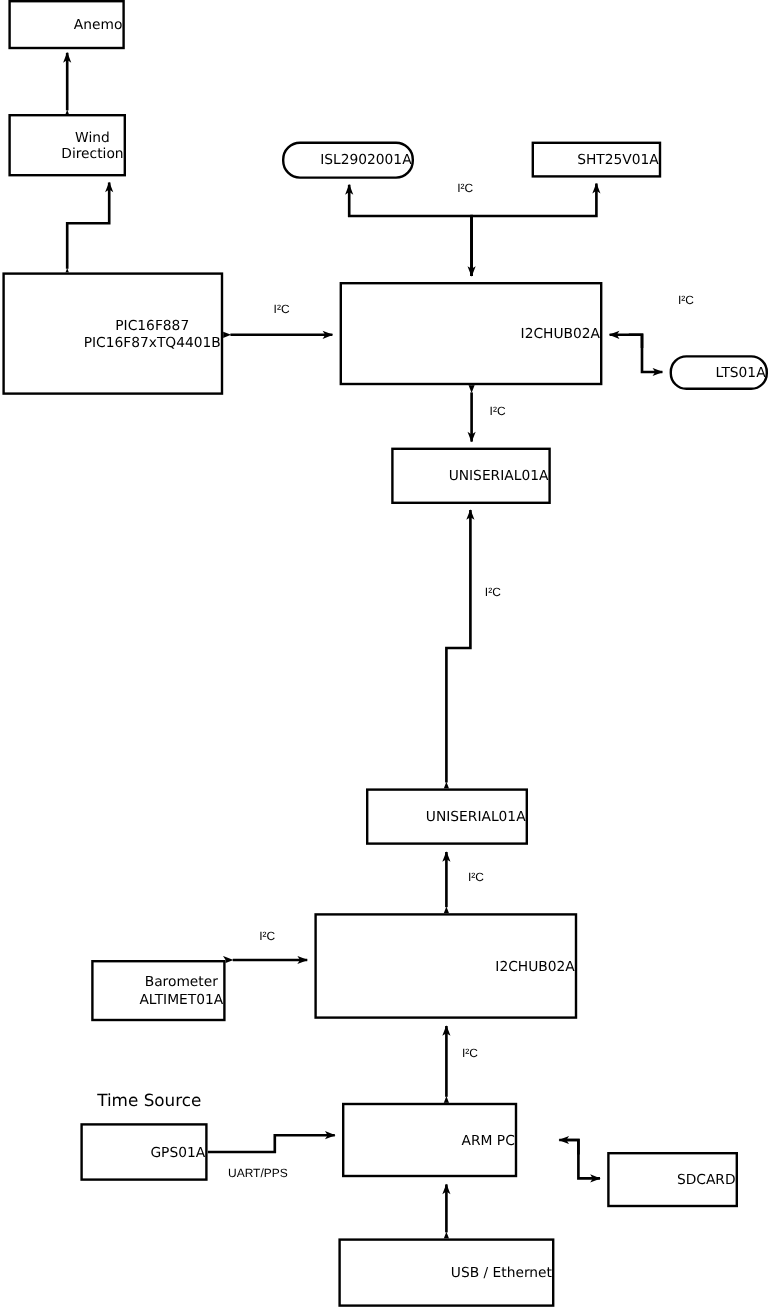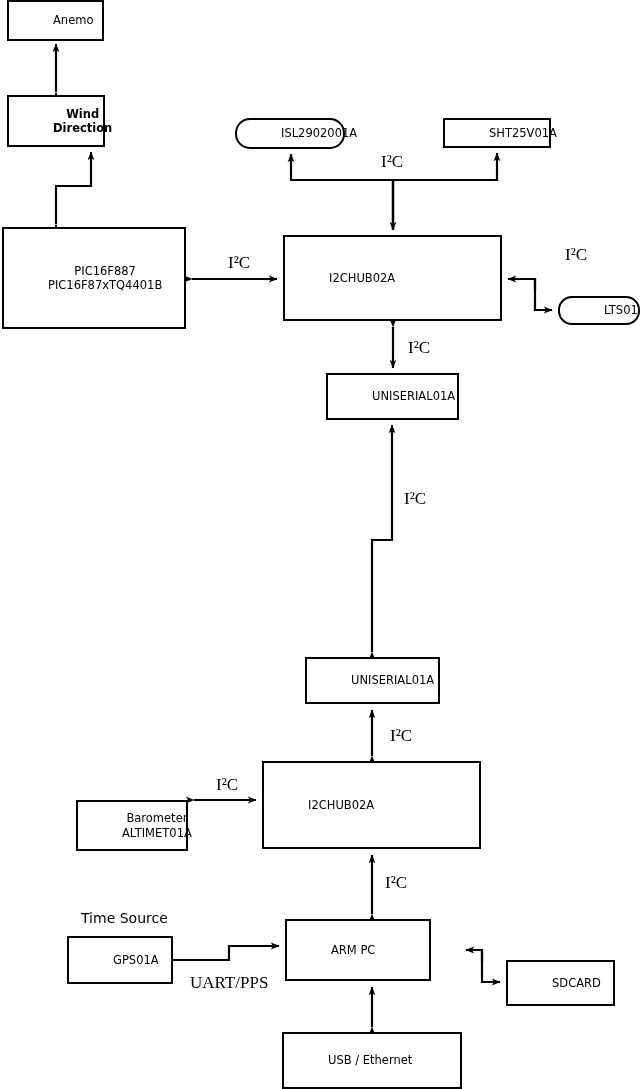--- a/index.html
+++ b/index.html
@@ -4,30 +4,30 @@
 <style>
   html,body{margin:0;padding:0;background:#ffffff;}
   body{
     width:640px;height:1089px;position:relative;overflow:hidden;
     font-family:"DejaVu Sans","Liberation Sans",sans-serif;
   }
   #diagram{position:absolute;left:0;top:0;width:640px;height:1089px;}
   .nodebox{
     position:absolute;box-sizing:border-box;
     background:#ffffff;border:2px solid #000000;
-    display:flex;align-items:center;justify-content:flex-start;
+    display:flex;align-items:center;justify-content:flex-end;
     text-align:center;line-height:1.25;
     font-size:11.5px;color:#000000;
     font-family:"DejaVu Sans","Liberation Sans",sans-serif;
     padding-left:44px;
   }
   .nodebox span{display:block;}
   .edgelabel{
-    position:absolute;font-size:17px;color:#000000;white-space:nowrap;
-    font-family:Liberation Serif, serif;
+    position:absolute;font-size:10px;color:#000000;white-space:nowrap;
+    font-family:Liberation Sans, sans-serif;
   }
   .freelabel{
     position:absolute;font-size:14px;color:#000000;white-space:nowrap;
     font-family:"DejaVu Sans","Liberation Sans",sans-serif;
   }
 </style>
 </head>
 <body>
 
 <svg id="diagram" viewBox="0 0 640 1089" width="640" height="1089" xmlns="http://www.w3.org/2000/svg">
@@ -71,21 +71,21 @@
 
     <polyline points="472,950 482,950 482,982 500,982"></polyline>
     <polyline points="482,962 482,950 466,950"></polyline>
   </g>
 </svg>
 
 <div class="nodebox" style="left:7px;top:0px;width:97px;height:41px;">
   <span>Anemo</span>
 </div>
 
-<div class="nodebox" style="left:7px;top:95px;width:98px;height:52px;font-weight:bold;">
+<div class="nodebox" style="left:7px;top:95px;width:98px;height:52px;">
   <div>
     <span>Wind</span>
     <span>Direction</span>
   </div>
 </div>
 
 <div class="nodebox" style="left:2px;top:227px;width:184px;height:102px;">
   <div>
     <span>PIC16F887</span>
     <span>PIC16F87xTQ4401B</span>

